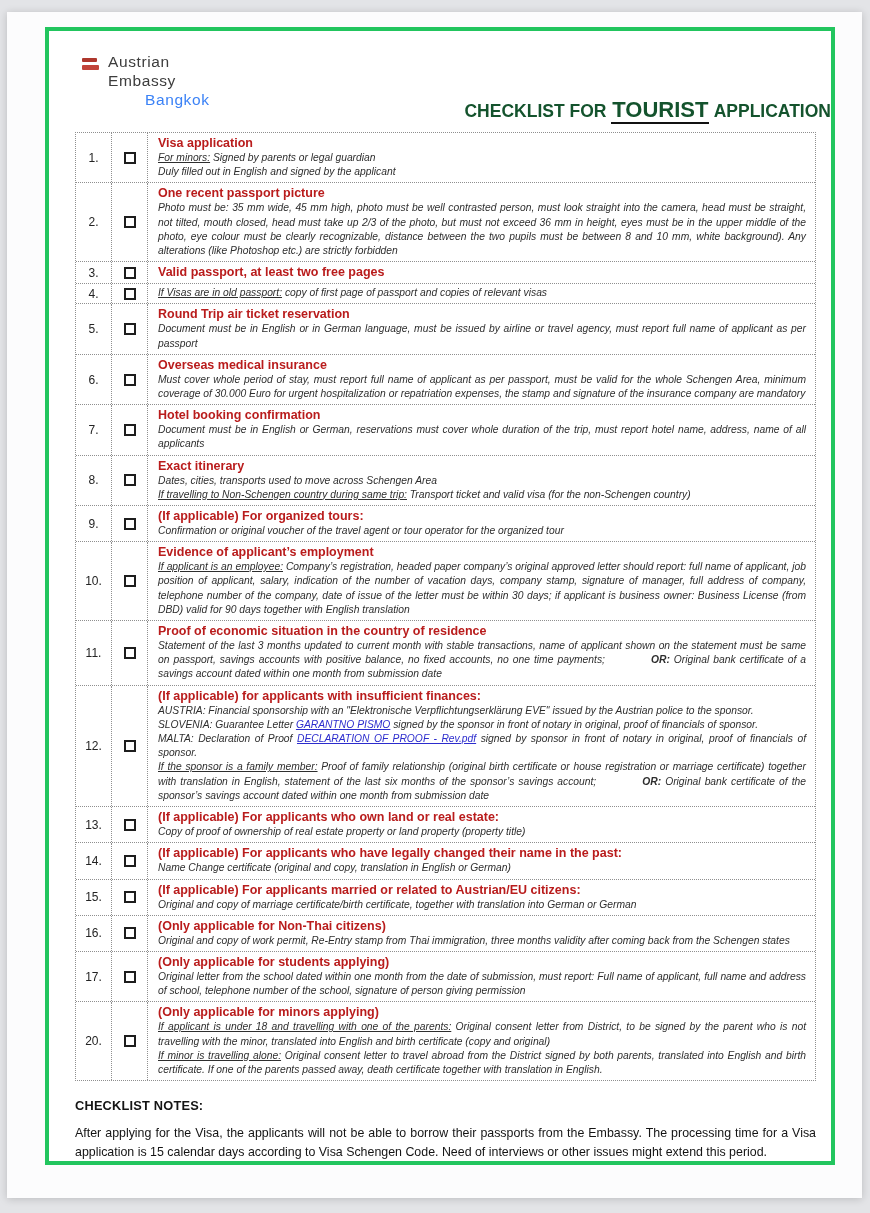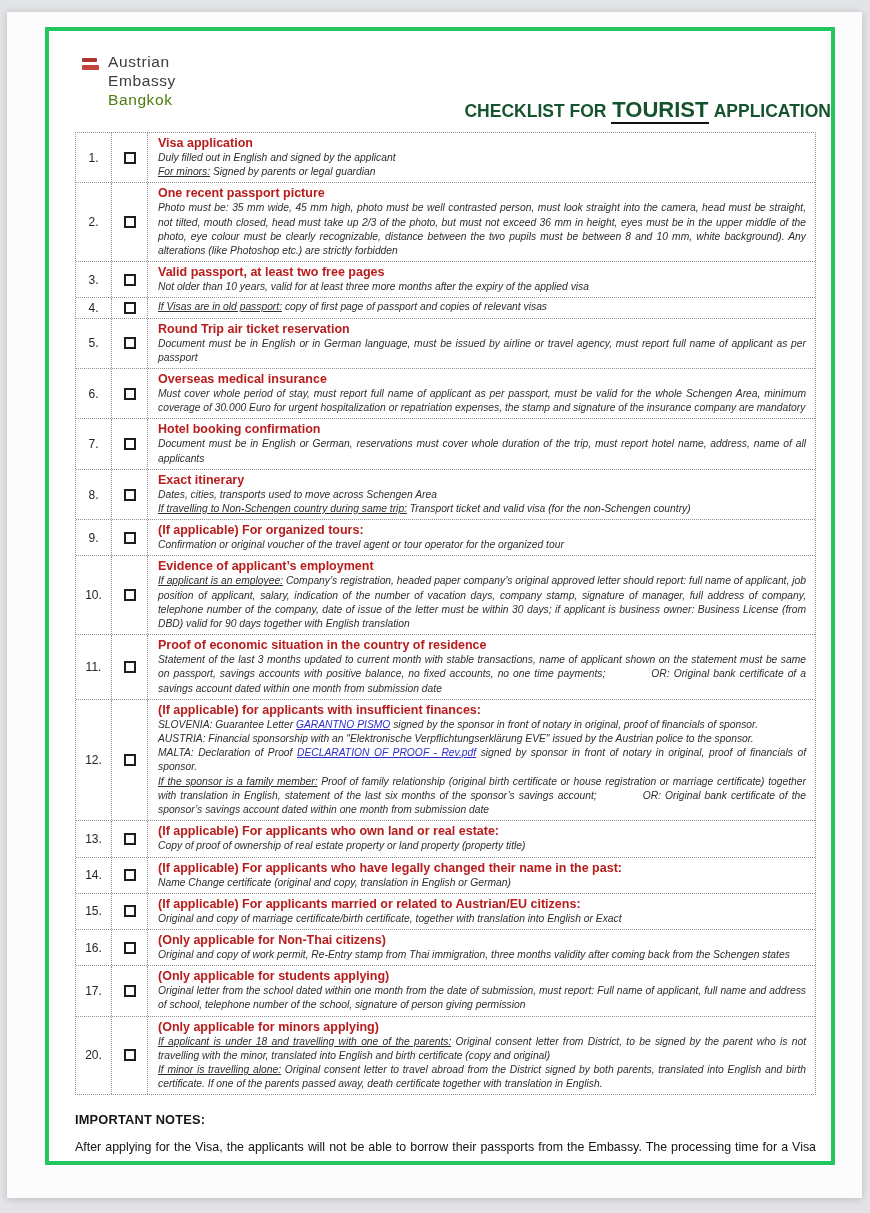--- a/index.html
+++ b/index.html
@@ -24,21 +24,21 @@
     overflow:hidden;
   }
   
   .header { position:relative; height:101px; }
   .logo { position:absolute; left:33px; top:21px; display:flex; gap:9px; }
   .flag { display:flex; flex-direction:column; gap:3px; padding-top:6px; }
   .flag i { display:block; border-radius:1px; }
   .flag i.bar1 { width:15px; height:4px; background:#ae372d; }
   .flag i.bar2 { width:17px; height:5px; background:#c2443a; }
   .logo-text { display:flex; flex-direction:column; font-size:15.5px; line-height:19px; color:#3d3d3d; letter-spacing:.6px; }
-  .logo-text .l3 { color:#4d7c0f; }
+  .logo-text .l3 { color:#3b82f6;margin-left:37px; }
   .doc-title {
     position:absolute; left:120px; right:0; top:66px;
     text-align:right; font-weight:bold; font-size:17.5px; color:#14532d;
     white-space:nowrap;
   }
   .doc-title .hl { font-size:22px; border-bottom:2.5px solid #111; padding:0 1px; }
   
   .table {
     margin:0 15px 0 26px;
     border:1px dotted #8f8f8f;
@@ -51,21 +51,21 @@
     font-size:12px; color:#242424;
   }
   .cell-chk {
     border-right:1px dotted #8f8f8f;
     display:flex; align-items:center; justify-content:center;
   }
   .checkbox { width:12px; height:12px; border:2px solid #1d1d1d; background:#fff; }
   .cell-content { padding:2px 9px 3px 10px; }
   .item-title { font-weight:bold; font-size:12.5px; line-height:16px; color:#b91c1c; }
   .item-desc  { font-style:italic; font-size:10.3px; line-height:14.2px; color:#2e2e2e; text-align:justify; }
-  .item-desc .seg-b { font-weight:normal;margin-left:42px; }
+  .item-desc .seg-b { font-weight:bold;margin-left:42px; }
   .item-desc .seg-u { text-decoration:underline; }
   .item-desc .seg-link { color:#2c2ccd; text-decoration:underline; cursor:pointer; }
   
   .notes { margin:17px 15px 0 26px; color:#141414; }
   .notes-h { font-weight:bold; font-size:12.8px; margin-bottom:11px; letter-spacing:.2px; }
   .notes p { font-size:12.4px; line-height:19px; text-align:justify; margin:0 0 15px 0; }
 </style>
 </head>
 <body>
 
@@ -92,42 +92,41 @@
     </div>
 
     <div class="table">
         <div class="row">
           <div class="cell-num">1.</div>
           <div class="cell-chk">
             <span class="checkbox"></span>
           </div>
           <div class="cell-content">
             <div class="item-title">Visa application</div>
+            <div class="item-desc"><span class="seg-u">For minors:</span><span> Signed by parents or legal guardian</span></div>
             <div class="item-desc"><span>Duly filled out in English and signed by the applicant</span></div>
-            <div class="item-desc"><span class="seg-u">For minors:</span><span> Signed by parents or legal guardian</span></div>
           </div>
         </div>
         <div class="row">
           <div class="cell-num">2.</div>
           <div class="cell-chk">
             <span class="checkbox"></span>
           </div>
           <div class="cell-content">
             <div class="item-title">One recent passport picture</div>
             <div class="item-desc"><span>Photo must be: 35 mm wide, 45 mm high, photo must be well contrasted person, must look straight into the camera, head must be straight, not tilted, mouth closed, head must take up 2/3 of the photo, but must not exceed 36 mm in height, eyes must be in the upper middle of the photo, eye colour must be clearly recognizable, distance between the two pupils must be between 8 and 10 mm, white background). Any alterations (like Photoshop etc.) are strictly forbidden</span></div>
           </div>
         </div>
         <div class="row">
           <div class="cell-num">3.</div>
           <div class="cell-chk">
             <span class="checkbox"></span>
           </div>
           <div class="cell-content">
             <div class="item-title">Valid passport, at least two free pages</div>
-            <div class="item-desc"><span>Not older than 10 years, valid for at least three more months after the expiry of the applied visa</span></div>
           </div>
         </div>
         <div class="row">
           <div class="cell-num">4.</div>
           <div class="cell-chk">
             <span class="checkbox"></span>
           </div>
           <div class="cell-content">
             <div class="item-desc"><span class="seg-u">If Visas are in old passport:</span><span> copy of first page of passport and copies of relevant visas</span></div>
           </div>
@@ -203,22 +202,22 @@
             <div class="item-desc"><span>Statement of the last 3 months updated to current month with stable transactions, name of applicant shown on the statement must be same on passport, savings accounts with positive balance, no fixed accounts, no one time payments; </span><span class="seg-b">OR:</span><span> Original bank certificate of a savings account dated within one month from submission date</span></div>
           </div>
         </div>
         <div class="row">
           <div class="cell-num">12.</div>
           <div class="cell-chk">
             <span class="checkbox"></span>
           </div>
           <div class="cell-content">
             <div class="item-title">(If applicable) for applicants with insufficient finances:</div>
+            <div class="item-desc"><span>AUSTRIA: Financial sponsorship with an "Elektronische Verpflichtungserklärung EVE" issued by the Austrian police to the sponsor.</span></div>
             <div class="item-desc"><span>SLOVENIA: Guarantee Letter </span><span class="seg-link">GARANTNO PISMO</span><span> signed by the sponsor in front of notary in original, proof of financials of sponsor.</span></div>
-            <div class="item-desc"><span>AUSTRIA: Financial sponsorship with an "Elektronische Verpflichtungserklärung EVE" issued by the Austrian police to the sponsor.</span></div>
             <div class="item-desc"><span>MALTA: Declaration of Proof </span><span class="seg-link">DECLARATION OF PROOF - Rev.pdf</span><span> signed by sponsor in front of notary in original, proof of financials of sponsor.</span></div>
             <div class="item-desc"><span class="seg-u">If the sponsor is a family member:</span><span> Proof of family relationship (original birth certificate or house registration or marriage certificate) together with translation in English, statement of the last six months of the sponsor’s savings account; </span><span class="seg-b">OR:</span><span> Original bank certificate of the sponsor’s savings account dated within one month from submission date</span></div>
           </div>
         </div>
         <div class="row">
           <div class="cell-num">13.</div>
           <div class="cell-chk">
             <span class="checkbox"></span>
           </div>
           <div class="cell-content">
@@ -236,21 +235,21 @@
             <div class="item-desc"><span>Name Change certificate (original and copy, translation in English or German)</span></div>
           </div>
         </div>
         <div class="row">
           <div class="cell-num">15.</div>
           <div class="cell-chk">
             <span class="checkbox"></span>
           </div>
           <div class="cell-content">
             <div class="item-title">(If applicable) For applicants married or related to Austrian/EU citizens:</div>
-            <div class="item-desc"><span>Original and copy of marriage certificate/birth certificate, together with translation into English or Exact</span></div>
+            <div class="item-desc"><span>Original and copy of marriage certificate/birth certificate, together with translation into German or German</span></div>
           </div>
         </div>
         <div class="row">
           <div class="cell-num">16.</div>
           <div class="cell-chk">
             <span class="checkbox"></span>
           </div>
           <div class="cell-content">
             <div class="item-title">(Only applicable for Non-Thai citizens)</div>
             <div class="item-desc"><span>Original and copy of work permit, Re-Entry stamp from Thai immigration, three months validity after coming back from the Schengen states</span></div>
@@ -273,19 +272,19 @@
           </div>
           <div class="cell-content">
             <div class="item-title">(Only applicable for minors applying)</div>
             <div class="item-desc"><span class="seg-u">If applicant is under 18 and travelling with one of the parents:</span><span> Original consent letter from District, to be signed by the parent who is not travelling with the minor, translated into English and birth certificate (copy and original)</span></div>
             <div class="item-desc"><span class="seg-u">If minor is travelling alone:</span><span> Original consent letter to travel abroad from the District signed by both parents, translated into English and birth certificate. If one of the parents passed away, death certificate together with translation in English.</span></div>
           </div>
         </div>
       </div>
 
     <div class="notes">
-      <div class="notes-h">IMPORTANT NOTES:</div>
+      <div class="notes-h">CHECKLIST NOTES:</div>
       <p>After applying for the Visa, the applicants will not be able to borrow their passports from the Embassy. The processing time for a Visa application is 15 calendar days according to Visa Schengen Code. Need of interviews or other issues might extend this period.</p>
 
     </div>
 
   </div>
 </div>
 
 </body></html>

